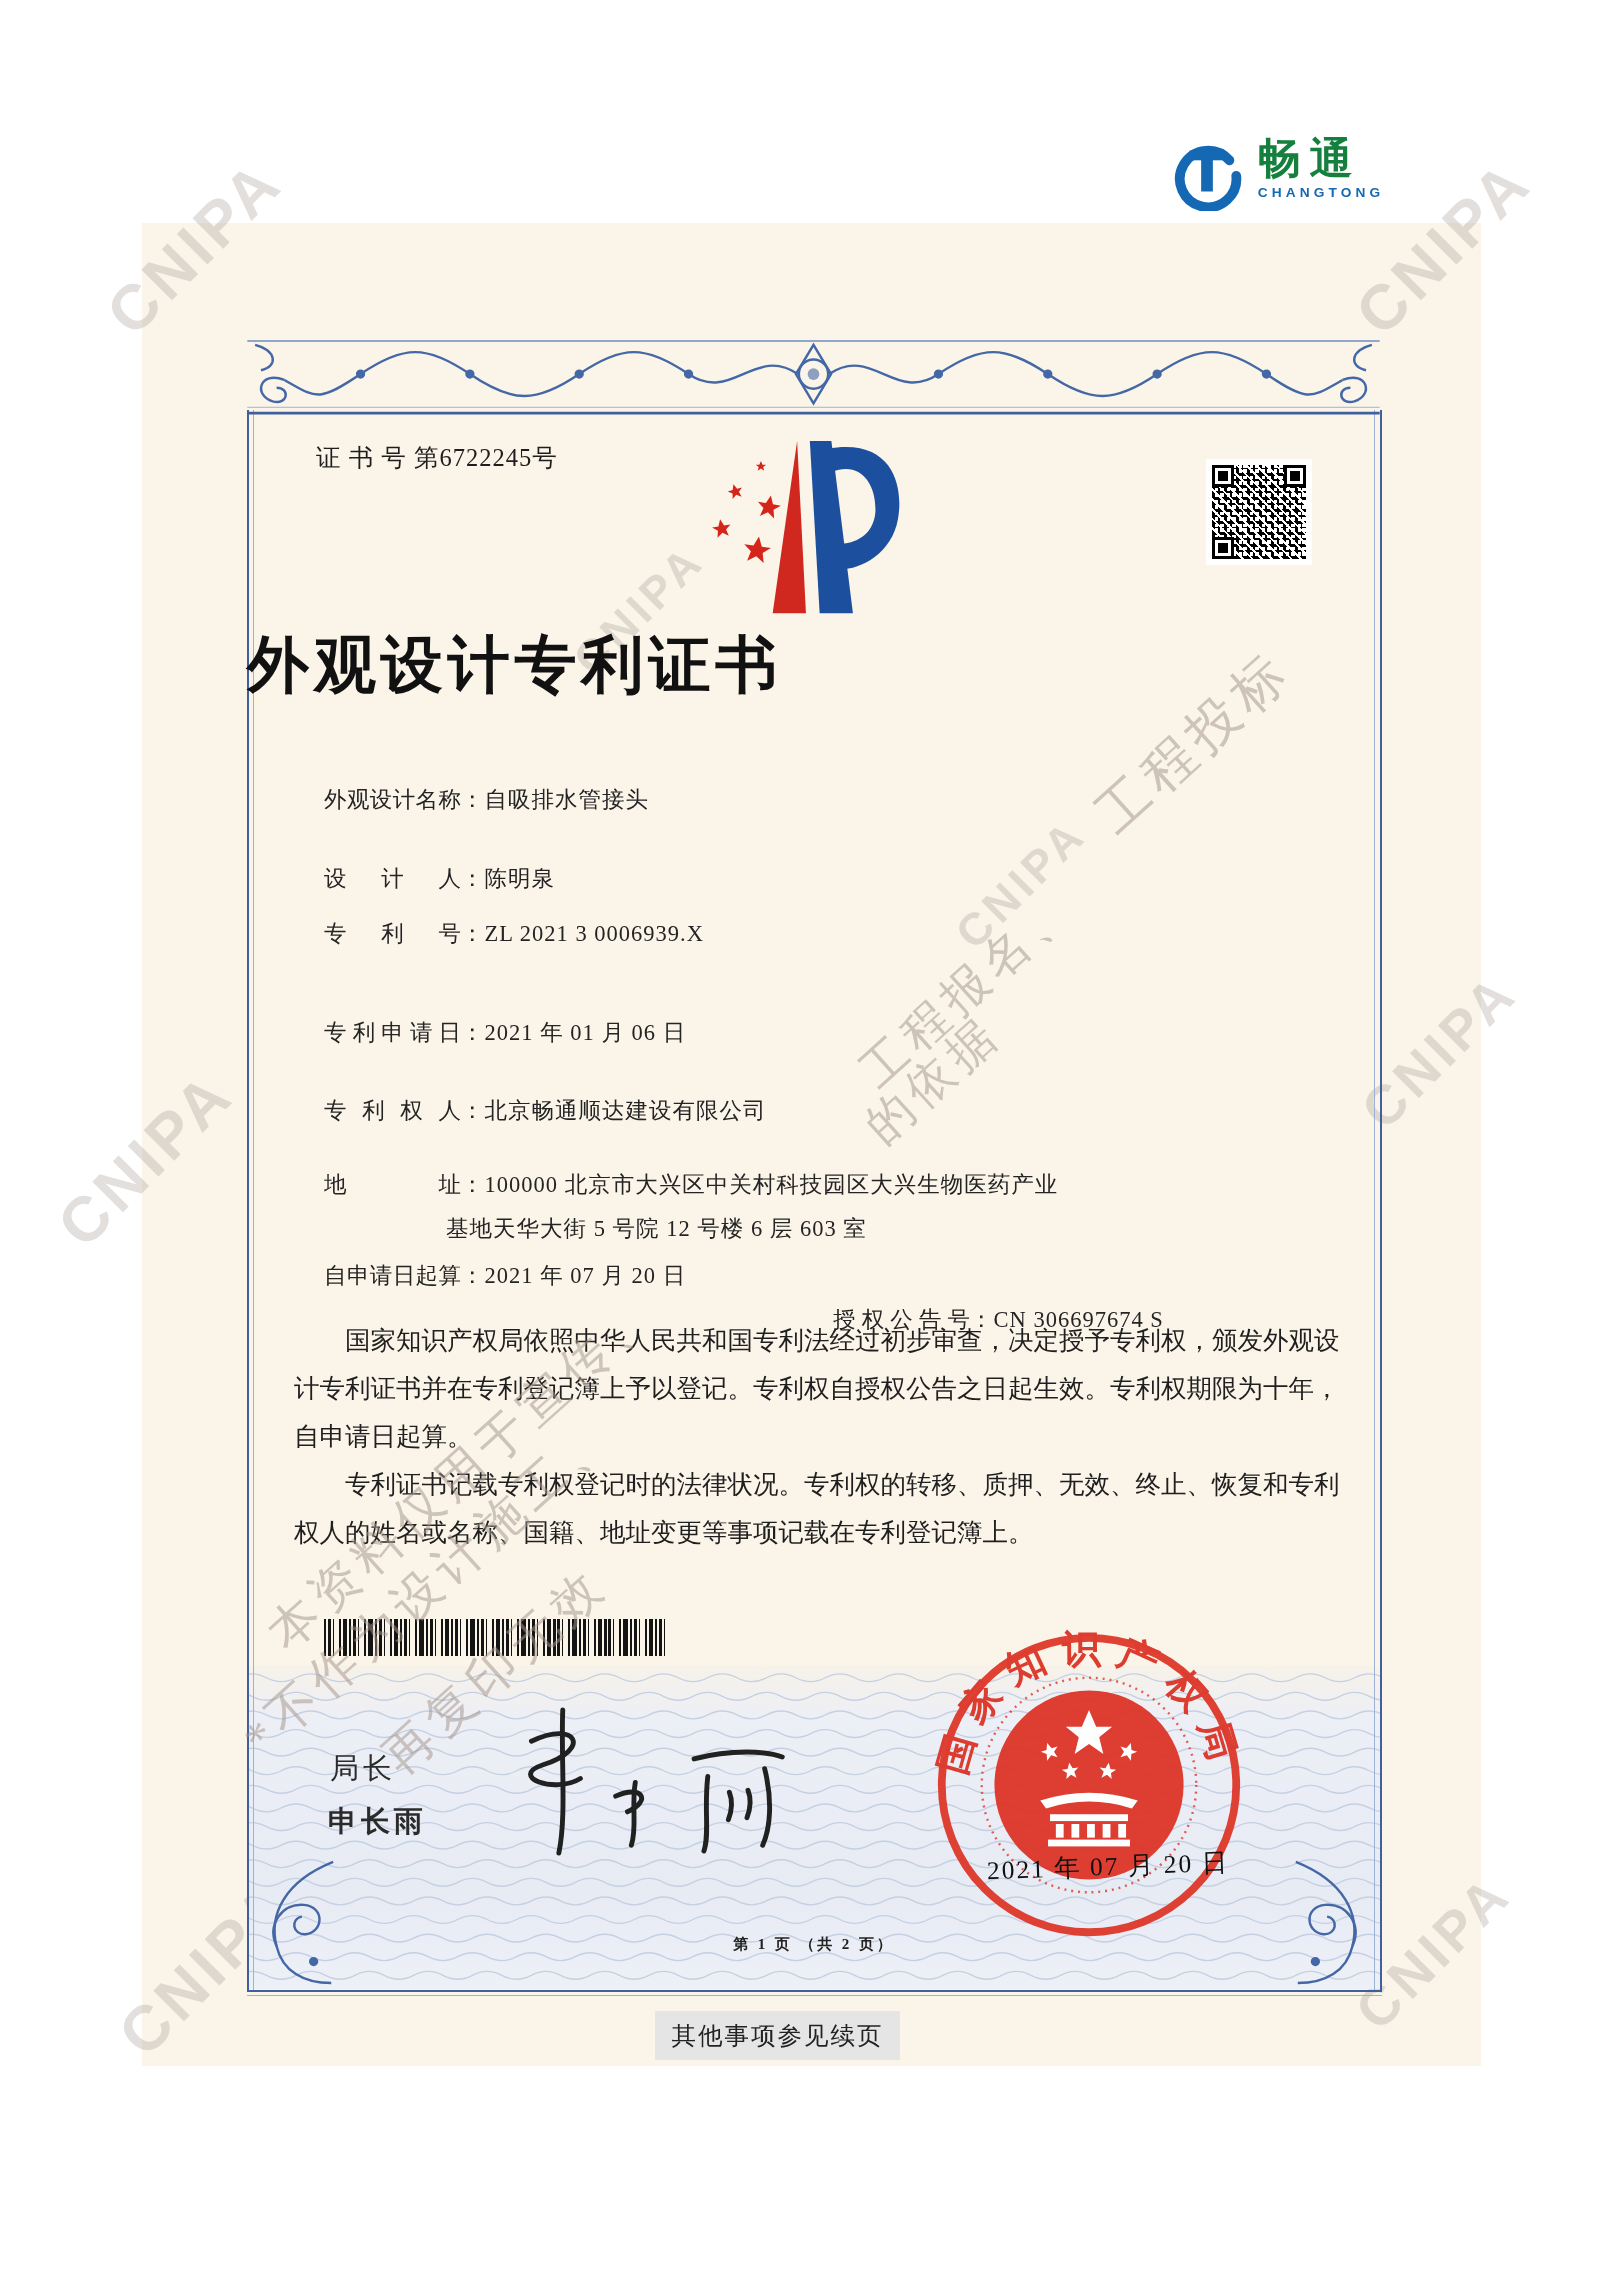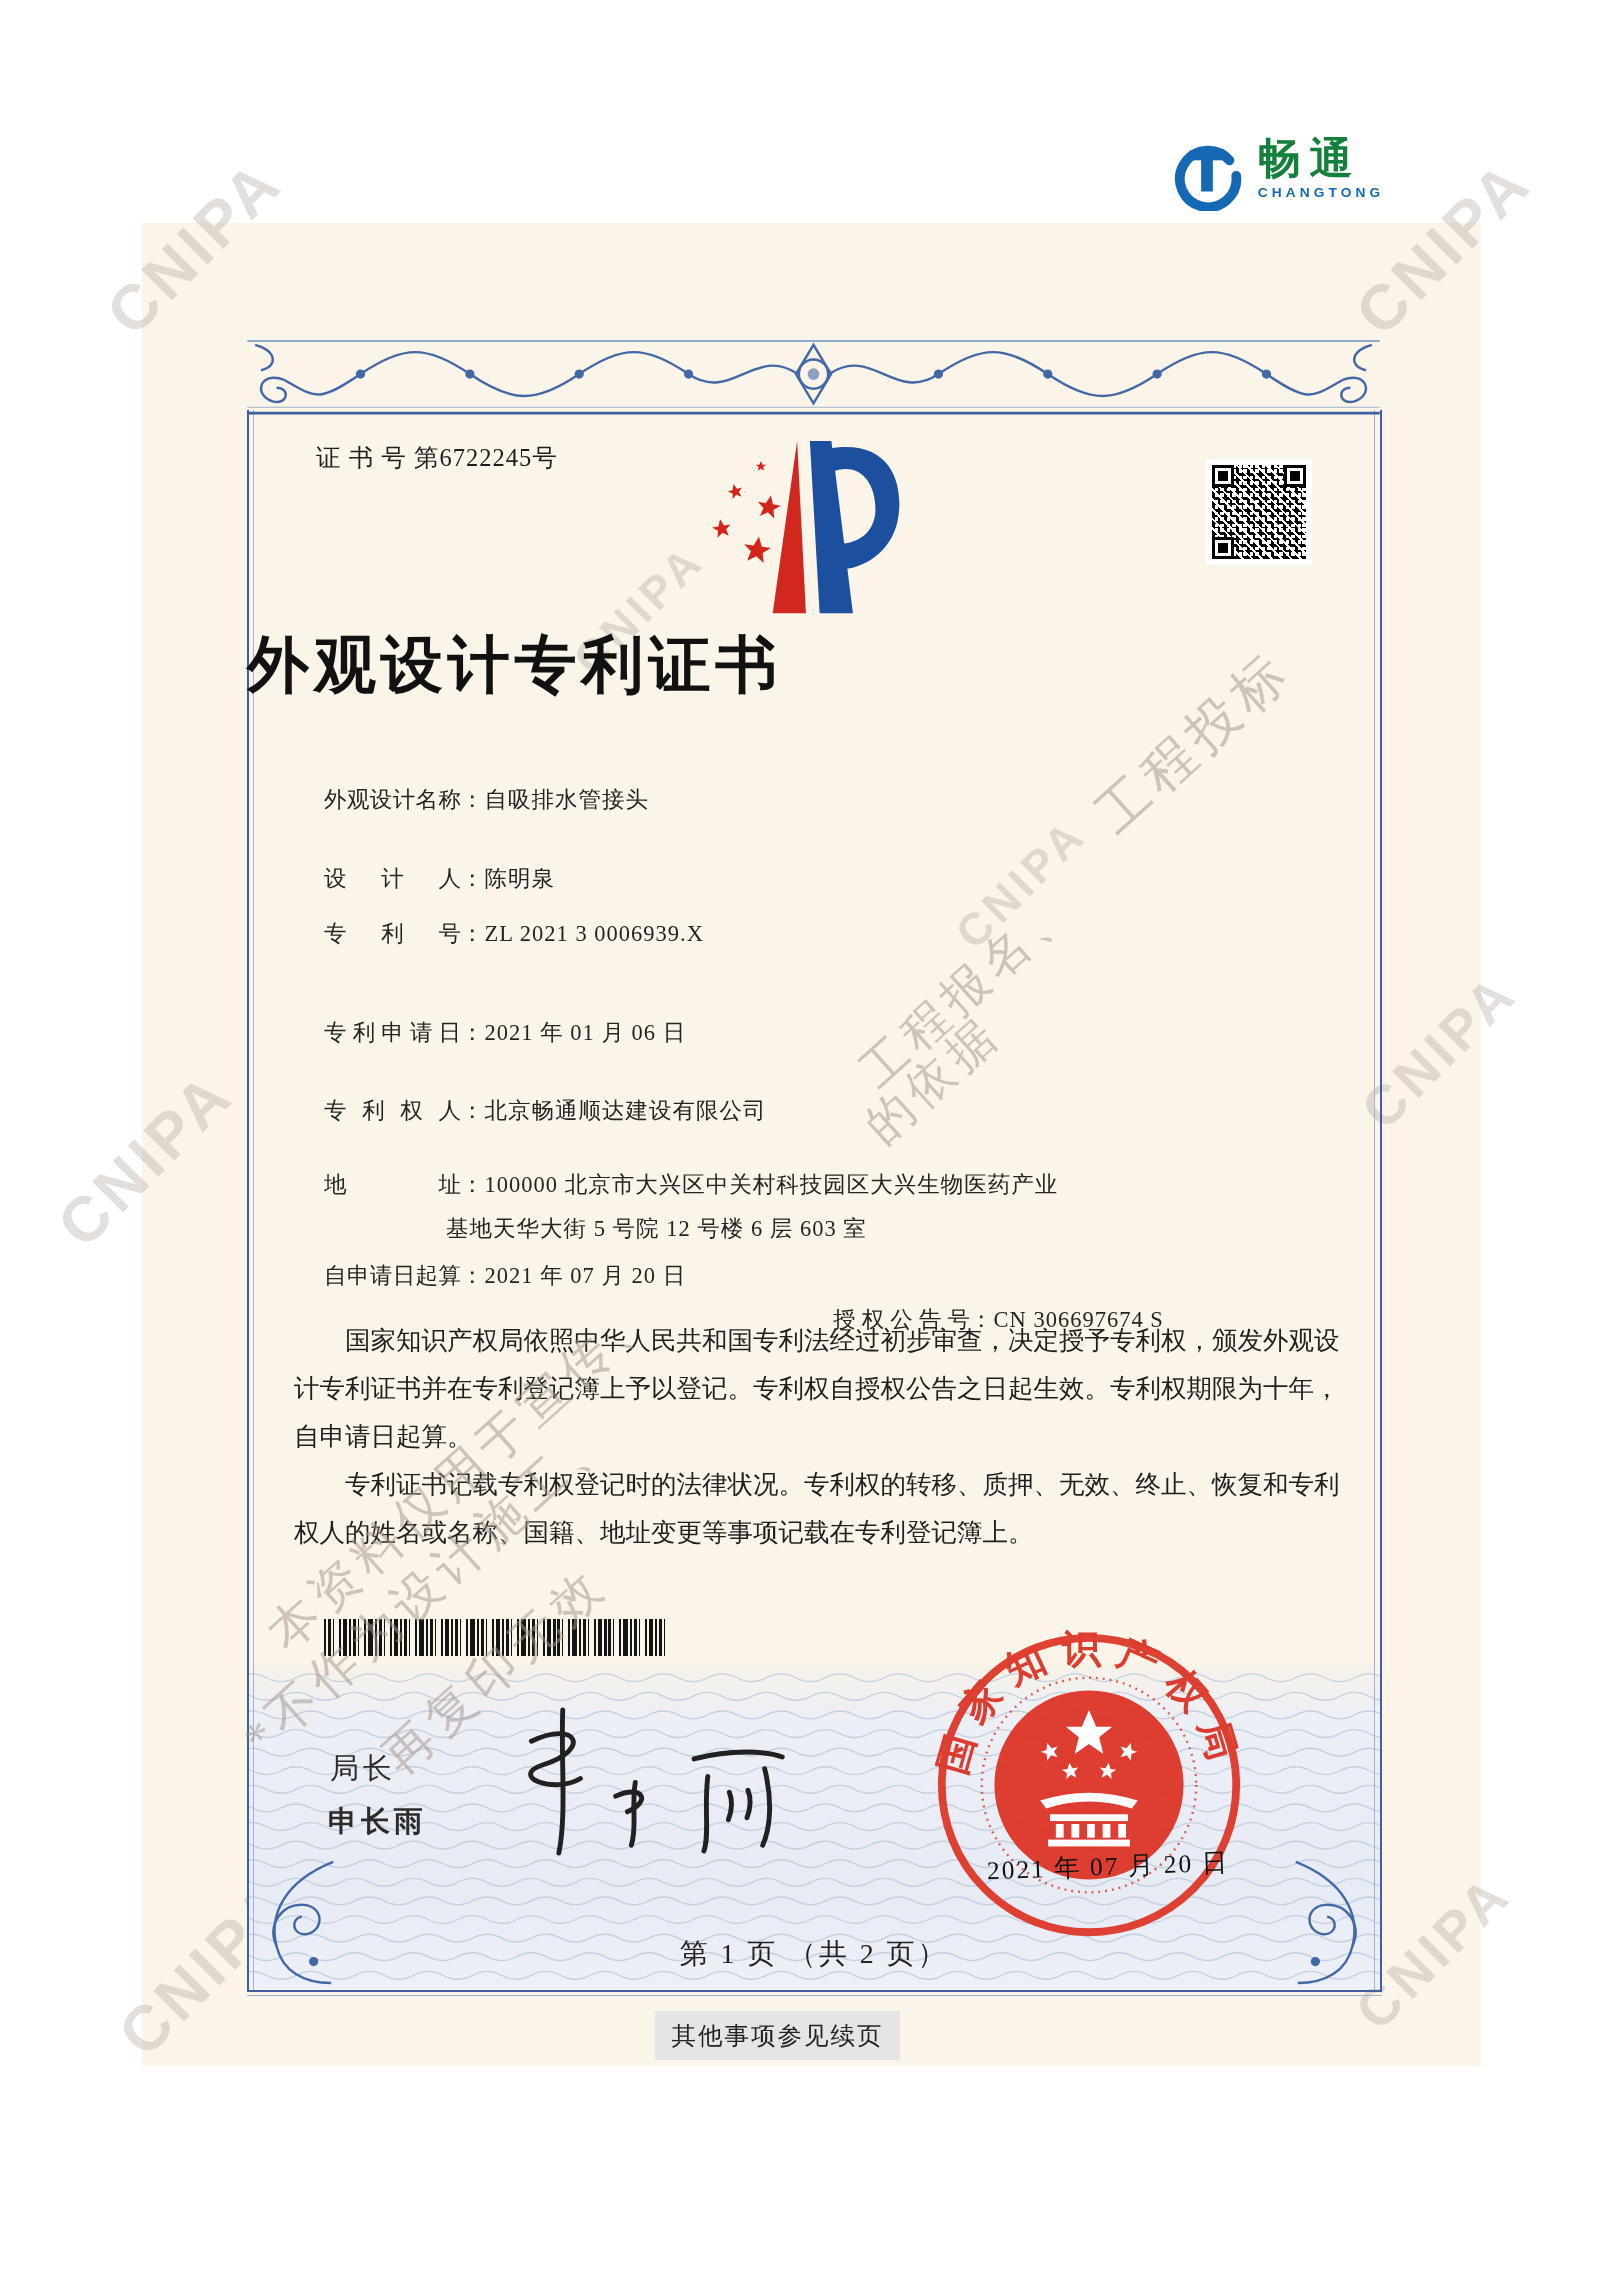--- a/index.html
+++ b/index.html
@@ -70,21 +70,21 @@
 
   
   .director-label{position:absolute;left:330px;top:1749px;font-family:"Liberation Sans","DejaVu Sans",sans-serif;
                   font-size:29px;font-weight:400;color:#2b2b2b;z-index:5;letter-spacing:3.9px;}
   .director-name{position:absolute;left:328px;top:1802px;font-family:"Liberation Sans","DejaVu Sans",sans-serif;
                  font-size:29px;font-weight:600;color:#2b2b2b;z-index:5;letter-spacing:3.9px;}
   .signature{position:absolute;left:502px;top:1698px;width:294px;height:162px;z-index:6;opacity:.92;}
   .seal{position:absolute;left:933px;top:1629px;width:312px;height:312px;z-index:7;opacity:.95;}
   .seal-date{position:absolute;left:961px;top:1849px;width:294px;text-align:center;font-size:25.5px;letter-spacing:2px;
              color:#101010;z-index:8;transform:rotate(-2deg);}
-  .page-info{position:absolute;left:608px;top:1935px;width:412px;text-align:center;font-size:28px;letter-spacing:2.9px;color:#222;z-index:5;}
+  .page-info{position:absolute;left:608px;top:1935px;width:412px;text-align:center;font-size:15px;letter-spacing:2.9px;color:#222;z-index:5;font-weight:bold;}
   .note-box{position:absolute;left:655px;top:2011px;width:245px;height:49px;background:#e5e5e5;z-index:8;
             display:flex;align-items:center;justify-content:center;font-size:24.5px;letter-spacing:2px;color:#222;}
   .corner-orn{position:absolute;z-index:4;}
 </style>
 </head>
 <body>
 
 <div id="canvas">
 
   <div class="brand">

